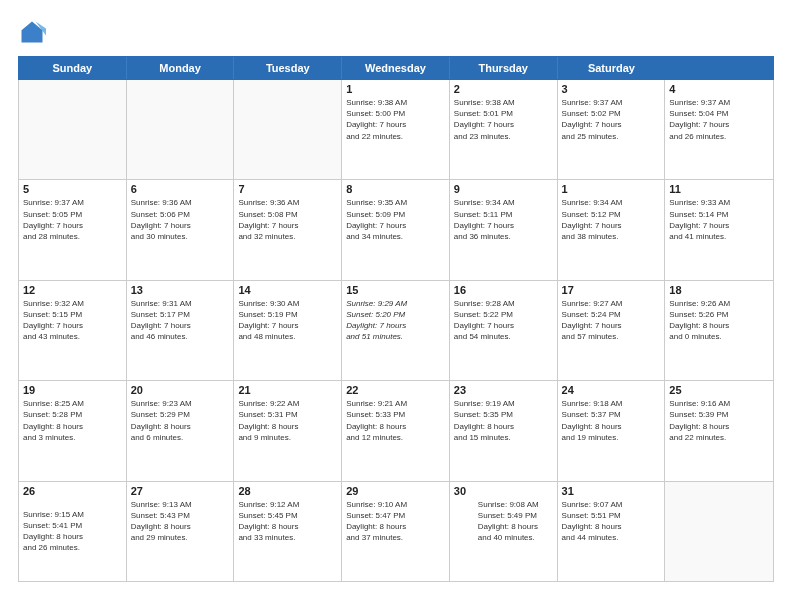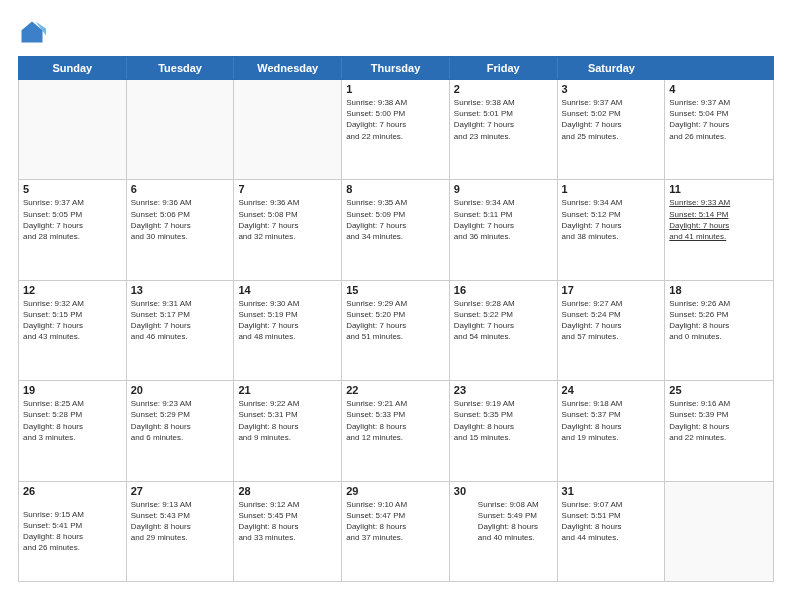--- a/index.html
+++ b/index.html
@@ -128,24 +128,24 @@
     </div>
     <div class="title-block">
       <h1></h1>
       <h2></h2>
     </div>
   </div>
 
   <div class="calendar">
     <div class="cal-header">
     <div class="cal-header-cell">Sunday</div>
+        <div class="cal-header-cell">Monday</div>
         <div class="cal-header-cell">Tuesday</div>
         <div class="cal-header-cell">Wednesday</div>
         <div class="cal-header-cell">Thursday</div>
-        <div class="cal-header-cell">Friday</div>
         <div class="cal-header-cell">Saturday</div>
       </div>
     <div class="cal-body">
     <div class="cal-row">
           <div class="cal-cell empty"></div>
           <div class="cal-cell empty"></div>
           <div class="cal-cell empty"></div>
           <div class="cal-cell">
             <div class="day-num">1</div>
             <div class="day-info" style="white-space: pre-line;">Sunrise: 9:38 AM
@@ -213,21 +213,21 @@
           </div>
           <div class="cal-cell">
             <div class="day-num">1</div>
             <div class="day-info" style="white-space: pre-line;">Sunrise: 9:34 AM
 Sunset: 5:12 PM
 Daylight: 7 hours
 and 38 minutes.</div>
           </div>
           <div class="cal-cell">
             <div class="day-num">11</div>
-            <div class="day-info" style="white-space: pre-line; text-decoration: underline;">Sunrise: 9:33 AM
+            <div class="day-info" style="white-space: pre-line;">Sunrise: 9:33 AM
 Sunset: 5:14 PM
 Daylight: 7 hours
 and 41 minutes.</div>
           </div>
         </div>
         <div class="cal-row">
           <div class="cal-cell">
             <div class="day-num">12</div>
             <div class="day-info" style="white-space: pre-line;">Sunrise: 9:32 AM
 Sunset: 5:15 PM
@@ -243,21 +243,21 @@
           </div>
           <div class="cal-cell">
             <div class="day-num">14</div>
             <div class="day-info" style="white-space: pre-line;">Sunrise: 9:30 AM
 Sunset: 5:19 PM
 Daylight: 7 hours
 and 48 minutes.</div>
           </div>
           <div class="cal-cell">
             <div class="day-num">15</div>
-            <div class="day-info" style="white-space: pre-line;">Sunrise: 9:29 AM
+            <div class="day-info" style="white-space: pre-line; font-style: italic;">Sunrise: 9:29 AM
 Sunset: 5:20 PM
 Daylight: 7 hours
 and 51 minutes.</div>
           </div>
           <div class="cal-cell">
             <div class="day-num">16</div>
             <div class="day-info" style="white-space: pre-line;">Sunrise: 9:28 AM
 Sunset: 5:22 PM
 Daylight: 7 hours
 and 54 minutes.</div>

